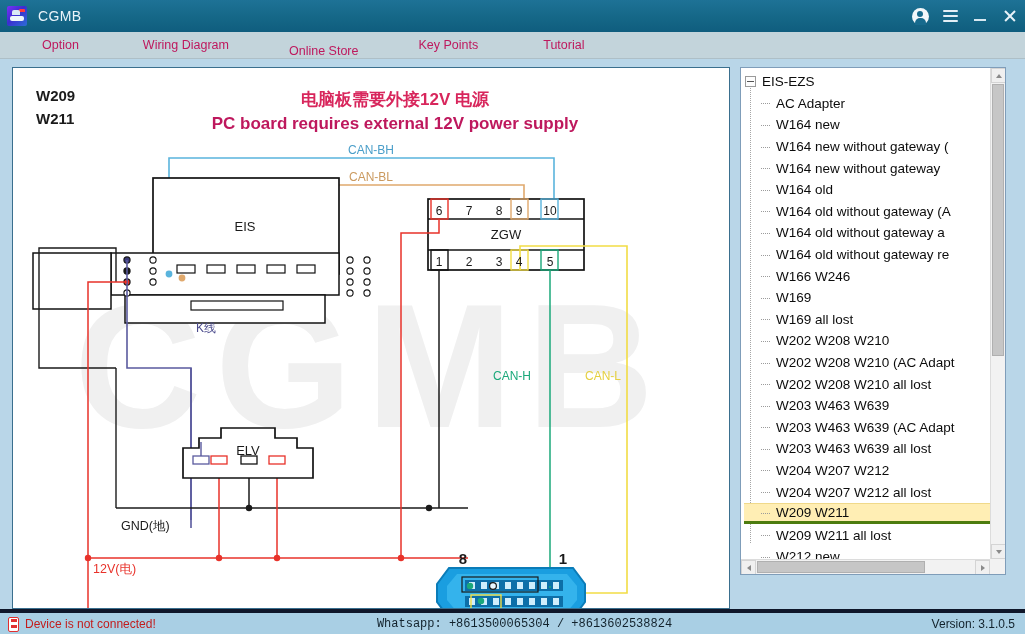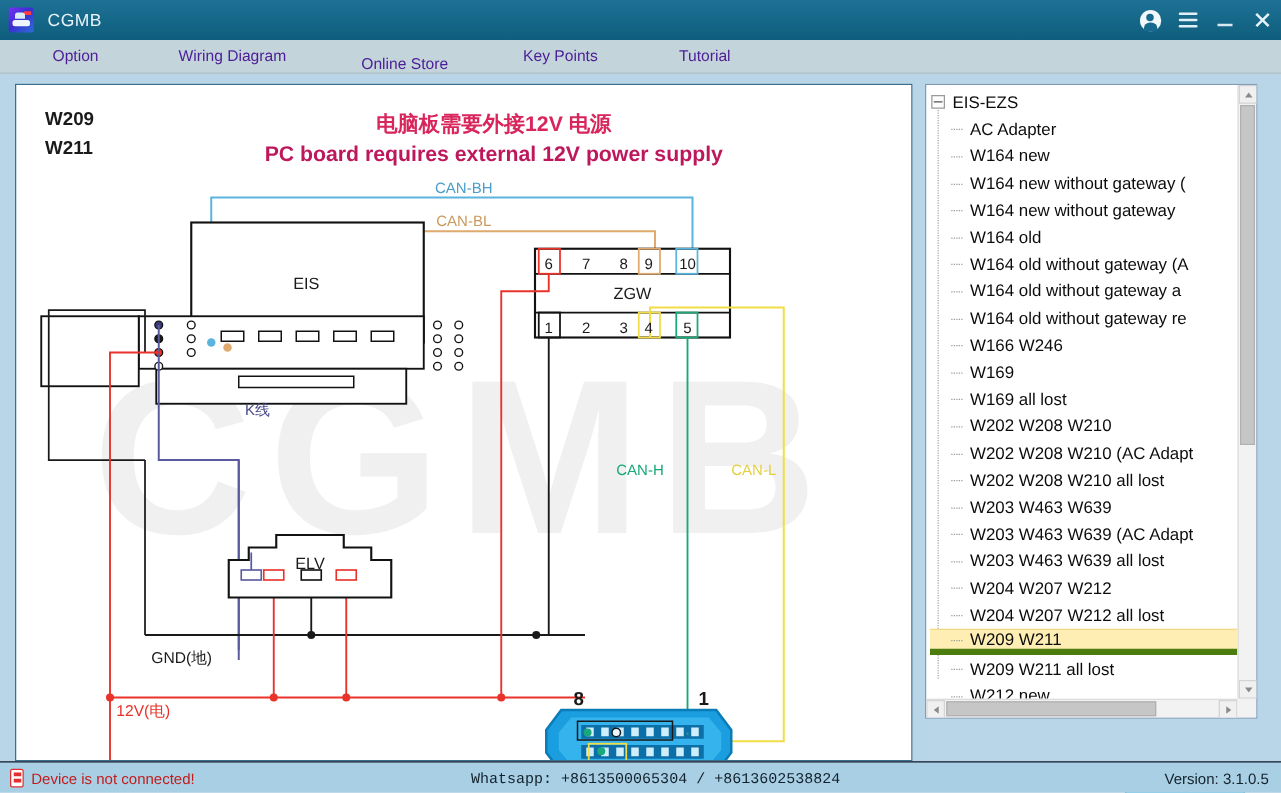--- a/index.html
+++ b/index.html
@@ -73,21 +73,21 @@
   .close-ic::after{transform:rotate(-45deg);}
 
   
   .menubar {
     height: 27px; flex:0 0 27px;
     background:#c3d4db;
     display:flex; align-items:center;
     border-bottom:1px solid #aebfc7;
   }
   .menu-item {
-    font-size:12.5px; color:#4c1d95;
+    font-size:12.5px; color:#be185d;
     padding: 0 10px; height:100%;
     display:flex;align-items:center;
   }
   .m0{margin-left:32px;} .m1{margin-left:44px;} .m2{margin-left:40px;margin-top:12px;}
   .m3{margin-left:40px;} .m4{margin-left:45px;}
 
   
   .body {
     flex:1 1 auto; position:relative;
     display:flex;
@@ -138,21 +138,21 @@
   }
   .tnode{
     height:21.6px; display:flex; align-items:center;
     font-size:13.5px; color:#0c0c0c; white-space:nowrap;
     font-family:"Liberation Sans",sans-serif;
     position:relative;
   }
   .tnode.root{padding-left:1px;}
   .tnode.child{padding-left:17px;}
   .tnode.sel{
-    background:#ffeeb4; border-top:1px solid #f0d98a;border-bottom:5px solid #4d7c0f;
+    background:#ffeeb4; border-top:1px solid #f0d98a;border-bottom:3px solid #4d7c0f;
   }
   .expander{
     width:11px;height:11px;border:1px solid #9a9a9a;background:#fdfdfd;
     display:inline-flex;align-items:center;justify-content:center;
     margin-right:4px;flex:0 0 11px;
   }
   .expander i{display:block;width:7px;height:1px;background:#555;}
   .twig{
     width:13px;flex:0 0 13px;height:100%;position:relative;
   }
@@ -201,21 +201,21 @@
     background:#2ab4e8;border:1px solid #1a6f94;
     color:#ffffff;font-size:13px;
     display:flex;align-items:center;justify-content:center;
     border-radius:1px;
   }
   .right-col{position:relative;display:flex;flex-direction:column;}
 
   
   .statusbar{
     height:26px;flex:0 0 26px;
-    background:#a9cfe4;border-top:1px solid #0f172a;
+    background:#a9cfe4;border-top:4px solid #0f172a;
     display:flex;align-items:center;position:relative;
     font-size:12px;color:#12222c;
   }
   .dev-ic{
     width:11px;height:15px;margin-left:8px;margin-right:6px;
     background:#fff;border:1.4px solid #e03030;border-radius:2px;
     position:relative;flex:0 0 11px;
   }
   .dev-ic::before{content:"";position:absolute;left:1.5px;top:1.5px;width:6px;height:3px;background:#e03030;}
   .dev-ic::after{content:"";position:absolute;left:1.5px;top:7px;width:6px;height:3px;background:#e03030;}

